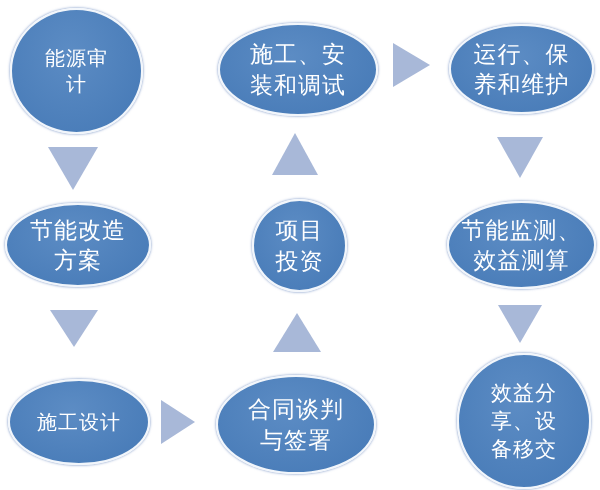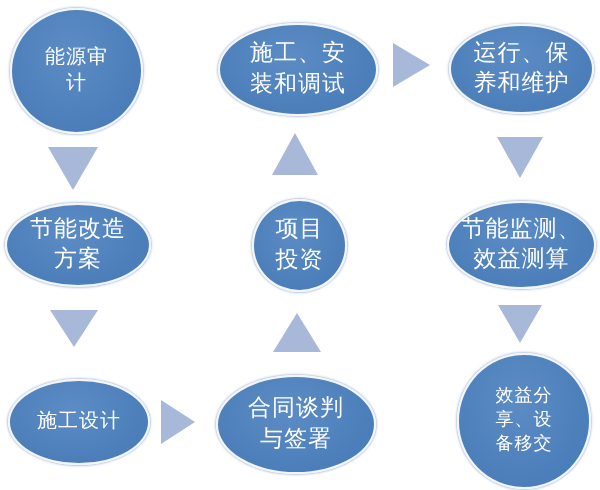--- a/index.html
+++ b/index.html
@@ -6,41 +6,41 @@
     --node-fill:#4a7db9;
     --node-fill-light:#5c8cc4;
     --node-text:#ffffff;
     --arrow:#a8b8d8;
     --bg:#ffffff;
   }
   html,body{margin:0;padding:0;background:var(--bg);}
   .canvas{
     position:relative;width:600px;height:490px;background:var(--bg);
     overflow:hidden;
-    font-family:Liberation Mono, monospace;
+    font-family:Liberation Sans, sans-serif;
   }
   .node{
     position:absolute;
     border-radius:50%;
     background:radial-gradient(ellipse at 45% 35%, var(--node-fill-light), var(--node-fill) 75%);
     border:2px solid #f2f6fb;
     box-shadow:0 0 2px 1px rgba(130,155,200,0.55);
     display:flex;align-items:center;justify-content:center;
     box-sizing:border-box;
   }
   .node-label{
     color:var(--node-text);
     text-align:center;
     white-space:pre-line;
     line-height:1.32;
     font-size:23px;
     letter-spacing:1px;
   }
   .label-lg{font-size:20px;}
-  .label-xl{font-size:18px;}
+  .label-xl{font-size:21px;}
   .tri{position:absolute;width:0;height:0;}
   .tri-down-1{left:48px;top:147px;border-left:25px solid transparent;border-right:25px solid transparent;border-top:43px solid var(--arrow);}
   .tri-down-2{left:50px;top:310px;border-left:24px solid transparent;border-right:24px solid transparent;border-top:37px solid var(--arrow);}
   .tri-right-1{left:161px;top:400px;border-top:22px solid transparent;border-bottom:22px solid transparent;border-left:34px solid var(--arrow);}
   .tri-up-1{left:273px;top:313px;border-left:24px solid transparent;border-right:24px solid transparent;border-bottom:39px solid var(--arrow);}
   .tri-up-2{left:272px;top:133px;border-left:23px solid transparent;border-right:23px solid transparent;border-bottom:42px solid var(--arrow);}
   .tri-right-2{left:393px;top:43px;border-top:22px solid transparent;border-bottom:22px solid transparent;border-left:37px solid var(--arrow);}
   .tri-down-3{left:497px;top:137px;border-left:23px solid transparent;border-right:23px solid transparent;border-top:41px solid var(--arrow);}
   .tri-down-4{left:498px;top:305px;border-left:22px solid transparent;border-right:22px solid transparent;border-top:38px solid var(--arrow);}
 

